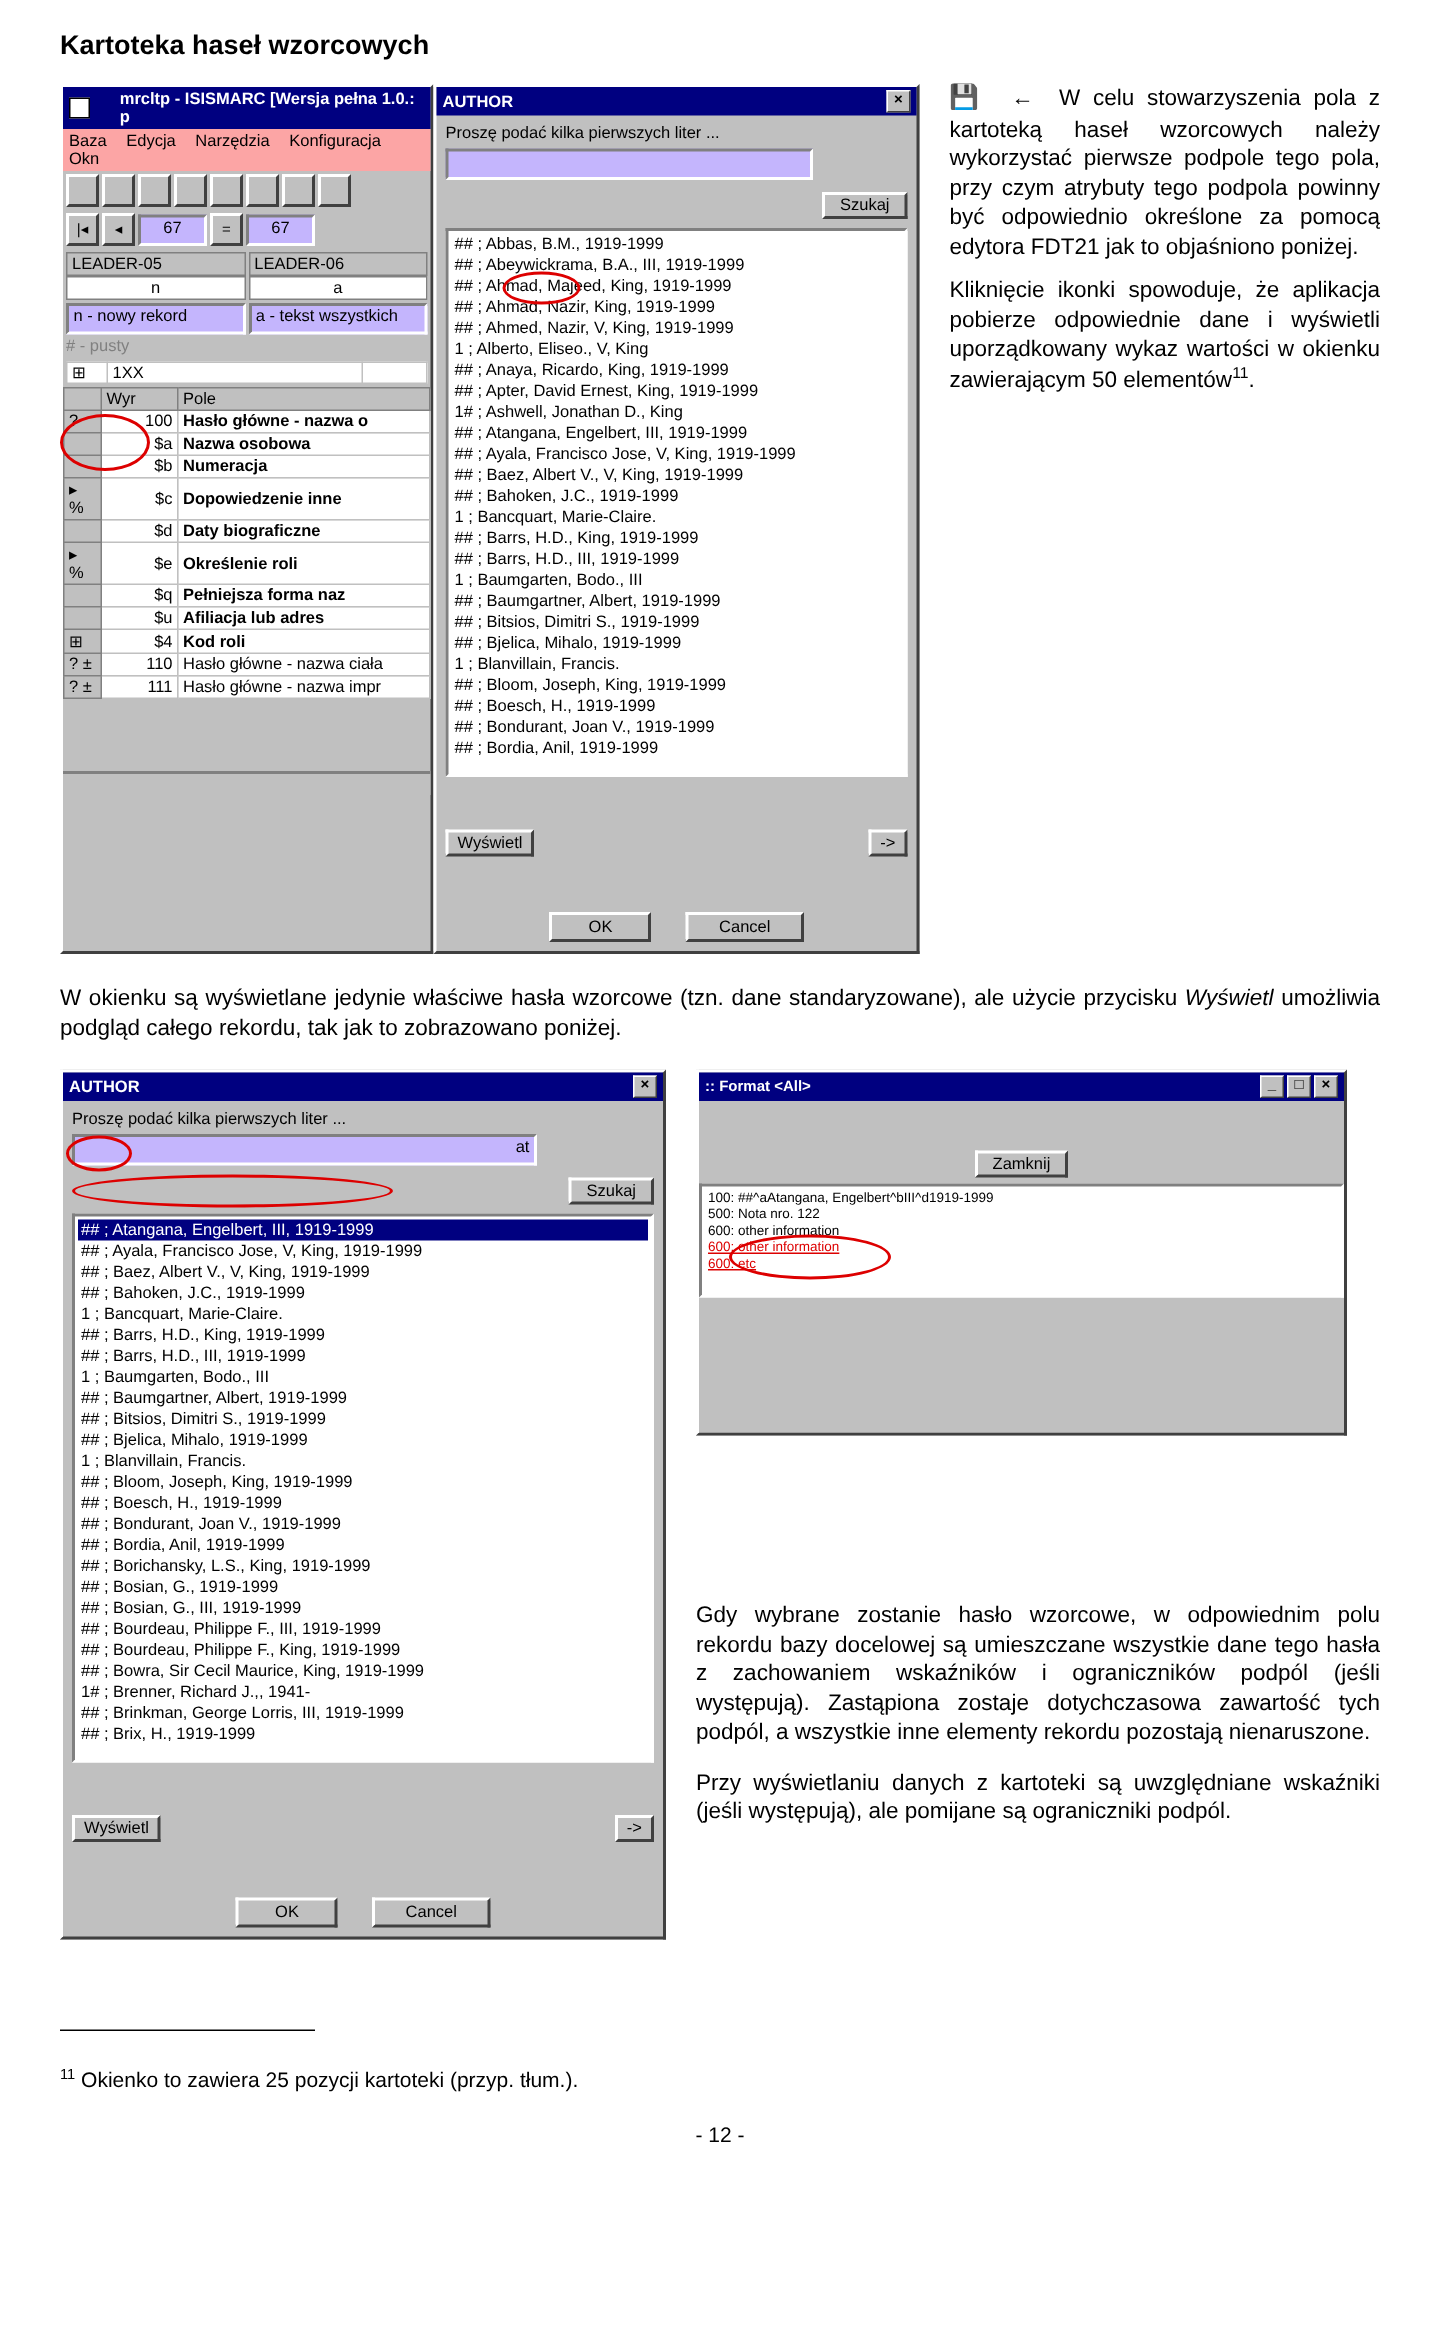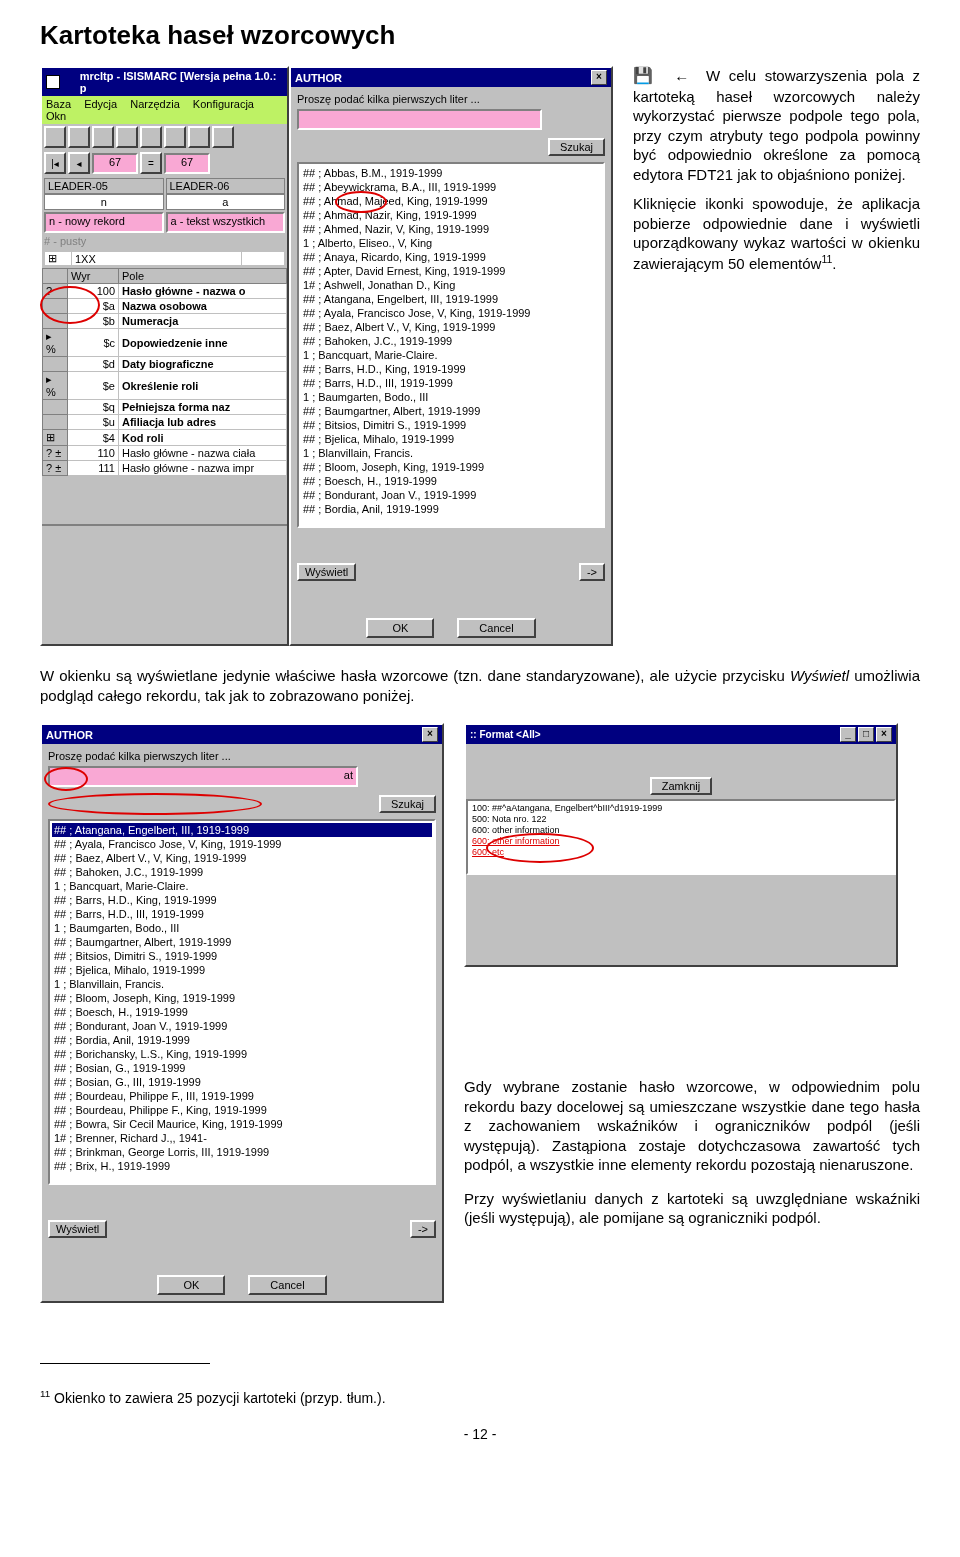--- a/index.html
+++ b/index.html
@@ -5,21 +5,21 @@
   body {
     margin: 0;
     padding: 20px 40px;
     font-family: Arial, Helvetica, sans-serif;
     font-size: 14px;
     background: #fff;
     color: #000;
     width: 880px;
   }
   h1 {
-    font-size: 26px;
+    font-size: 18px;
     font-weight: bold;
     margin: 0 0 15px 0;
   }
   .row1 {
     display: flex;
     gap: 20px;
     margin-bottom: 20px;
   }
   .mainshot { flex: 0 0 auto; }
   .sidetext {
@@ -91,38 +91,38 @@
   .btn {
     background: #c0c0c0;
     border: 2px solid;
     border-color: #fff #404040 #404040 #fff;
     padding: 1px 10px;
     font-size: 11px;
     display: inline-block;
     margin-top: 29px;
   }
   .field {
-    background: #f9a8d4;
+    background: #c4b5fd;
     border: 2px solid;
     border-color: #808080 #fff #fff #808080;
     padding: 1px 3px;
     font-size: 11px;
     height: 15px;
   }
   .listbox {
     background: #fff;
     border: 2px solid;
     border-color: #808080 #fff #fff #808080;
     padding: 2px;
     font-size: 11px;
     line-height: 14px;
     overflow: hidden;
   }
   .listbox div { white-space: nowrap; padding: 0 2px; }
-  .menu { background:#bef264; padding:2px 4px; font-size:11px; }
+  .menu { background:#fca5a5; padding:2px 4px; font-size:11px; }
   .menu span { margin-right:10px; }
   .toolbar { padding:2px; display:flex; gap:2px; align-items:center;}
   .tb { width:18px; height:18px; border:2px solid; border-color:#fff #404040 #404040 #fff; background:#c0c0c0; display:flex; align-items:center; justify-content:center; font-size:10px;}
   .gridhdr { background:#c0c0c0; border:1px solid #808080; padding:1px 3px; font-weight:normal; font-size:11px;}
   .gridcell { background:#fff; border:1px solid #c0c0c0; padding:0 3px; font-size:11px; white-space:nowrap;}
   .gridcellb { background:#fff; border:1px solid #c0c0c0; padding:0 3px; font-size:11px; font-weight:bold; white-space:nowrap;}
   table.grid { border-collapse: collapse; }
   .redoval {
     position: absolute;
     border: 2px solid #d00;

